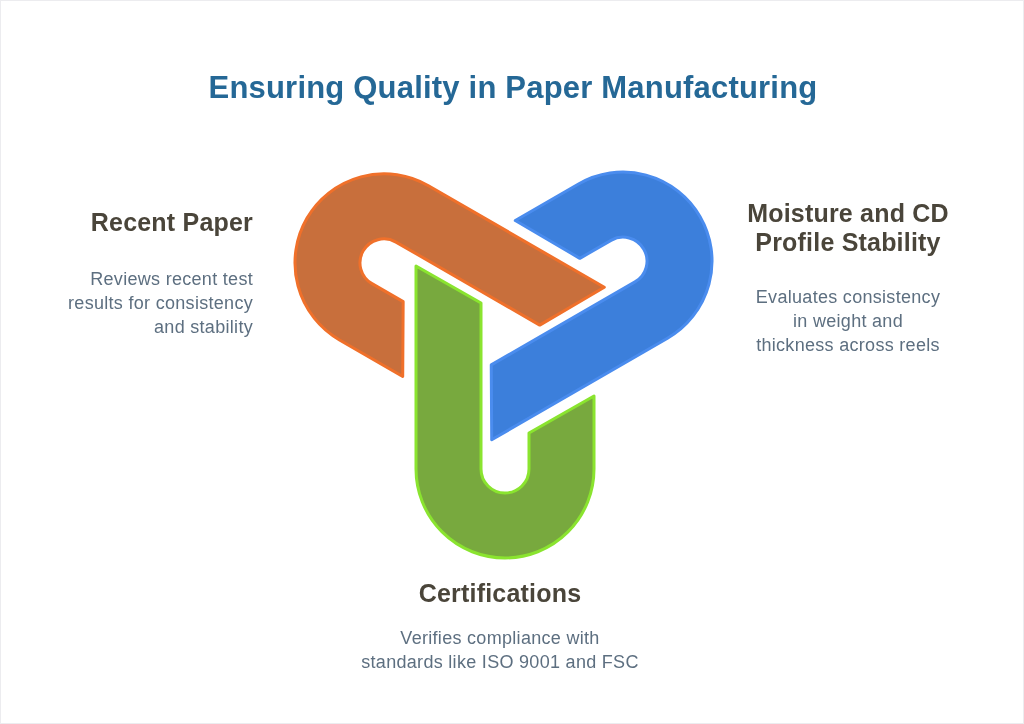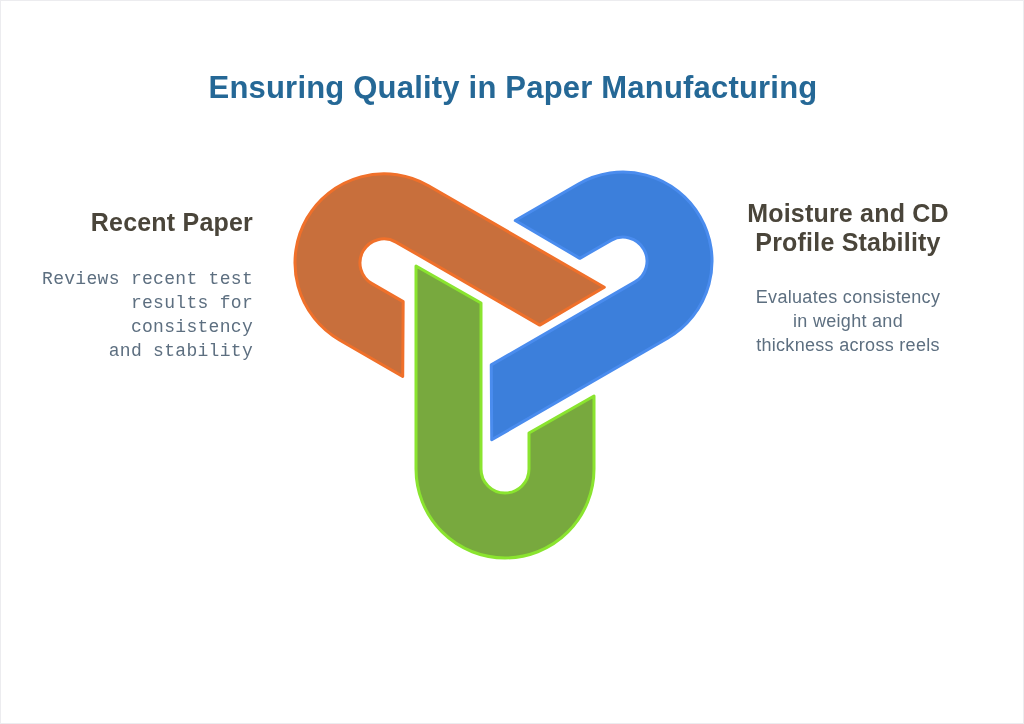--- a/index.html
+++ b/index.html
@@ -29,21 +29,21 @@
     letter-spacing:.2px;
   }
   .section-body{
     font-size:18px;
     line-height:24px;
     color:#5D6F80;
     white-space:pre-line;
     letter-spacing:.3px;
   }
   .sec-left{left:22px;top:207px;width:230px;text-align:right;}
-  .sec-left .section-body{margin-top:30px;font-family:Liberation Mono, monospace;}
+  .sec-left .section-body{margin-top:30px;}
   .sec-right{left:722px;top:198px;width:250px;text-align:center;}
   .sec-right .section-body{margin-top:28px;}
   .sec-bottom{left:284px;top:578px;width:430px;text-align:center;}
   .sec-bottom .section-body{margin-top:18px;}
   .diagram{
     position:absolute;
     left:280px;top:150px;width:450px;height:425px;
   }
 </style>
 </head>
@@ -82,14 +82,19 @@
   </div>
 
   <div class="section sec-right">
     <div class="section-heading">Moisture and CD
 Profile Stability</div>
     <div class="section-body">Evaluates consistency
 in weight and
 thickness across reels</div>
   </div>
 
+  <div class="section sec-bottom">
+    <div class="section-heading">Certifications</div>
+    <div class="section-body">Verifies compliance with
+standards like ISO 9001 and FSC</div>
+  </div>
 
 </div>
 
 </body></html>

